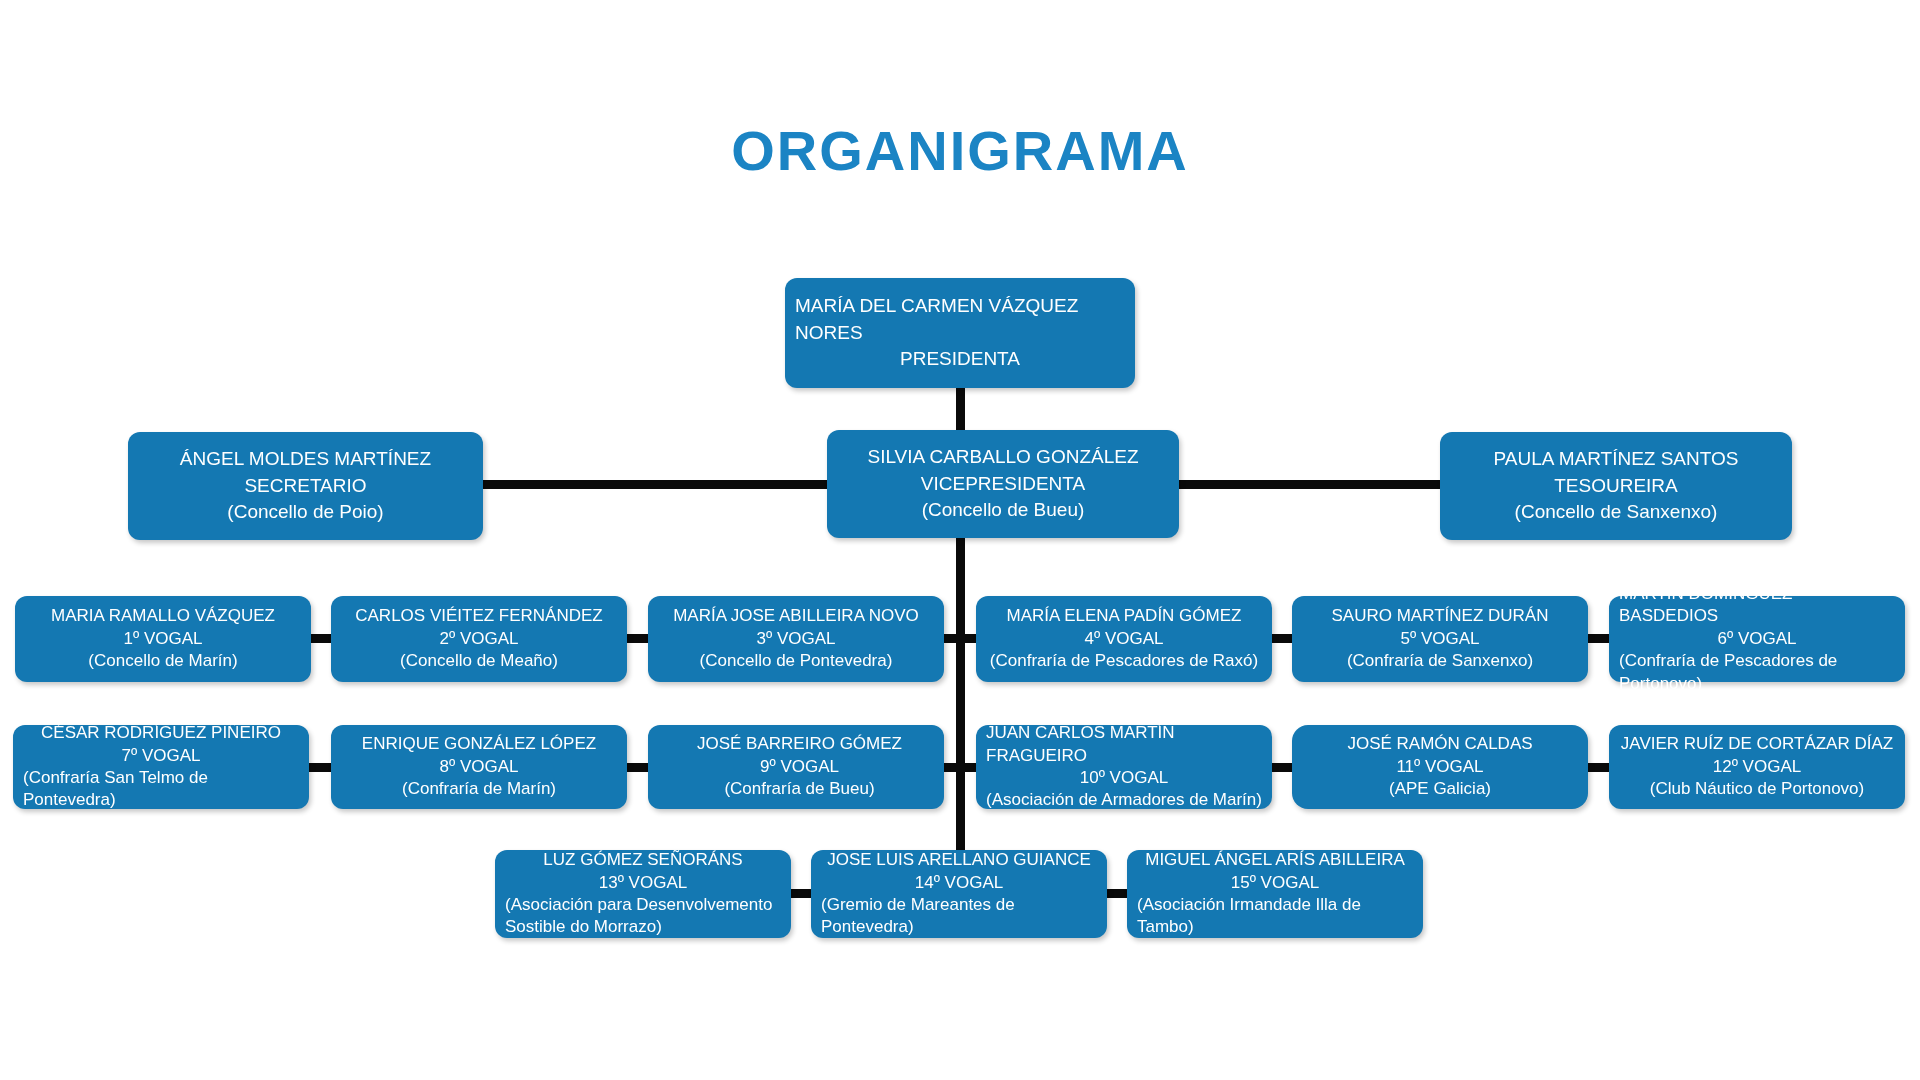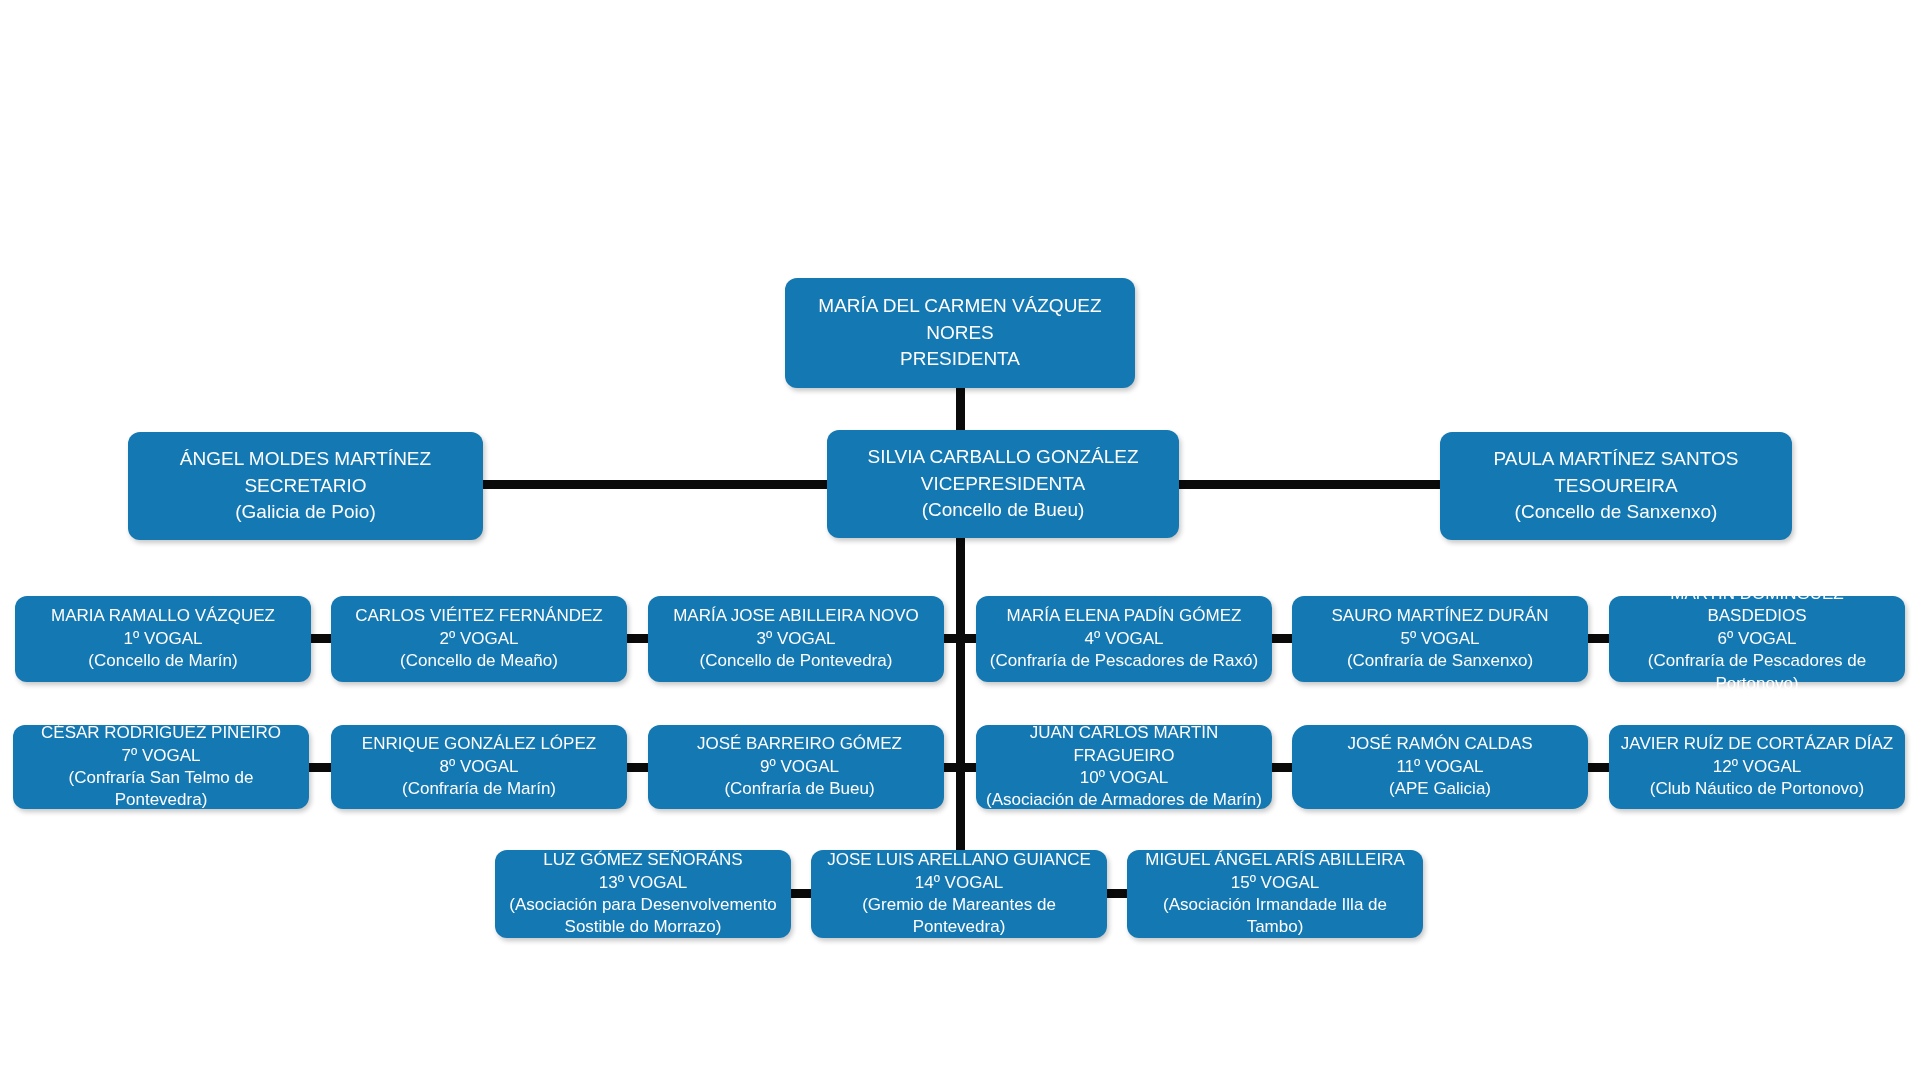--- a/index.html
+++ b/index.html
@@ -18,21 +18,21 @@
     font-size:56px; font-weight:800; letter-spacing:2px;
   }
 
   .hline, .vline { position:absolute; background:var(--line-black); z-index:1; }
 
   .node {
     position:absolute; z-index:2;
     background:var(--box-blue); color:var(--text-white);
     border-radius:12px;
     display:flex; flex-direction:column; justify-content:center; align-items:center;
-    text-align:center; padding:6px 10px;
+    text-align:left; padding:6px 10px;
     box-shadow:2px 3px 5px rgba(0,0,0,0.22);
   }
   .node span { display:block; }
   .lvl-big  { font-size:19px; line-height:1.42; }
   .lvl-small{ font-size:17px; line-height:1.32; }
 
   
   #n-pres { left:785px;  top:278px; width:350px; height:110px; }
   #n-sec  { left:128px;  top:432px; width:355px; height:108px; }
   #n-vice { left:827px;  top:430px; width:352px; height:108px; }
@@ -54,37 +54,38 @@
   #l-row2 { left:305px; top:480px; width:1311px; height:9px; }
   #l-row3 { left:163px; top:634px; width:1594px; height:9px; }
   #l-row4 { left:163px; top:763px; width:1594px; height:9px; }
   #l-row5 { left:643px; top:889px; width:632px;  height:9px; }
 </style>
 </head>
 <body>
 
 <div class="stage">
 
+  <h1 class="chart-title">ORGANIGRAMA</h1>
 
   <div class="vline" id="l-trunk-top"></div>
   <div class="vline" id="l-trunk-main"></div>
   <div class="hline" id="l-row2"></div>
   <div class="hline" id="l-row3"></div>
   <div class="hline" id="l-row4"></div>
   <div class="hline" id="l-row5"></div>
 
   <div class="node lvl-big" id="n-pres">
     <span>MARÍA DEL CARMEN VÁZQUEZ NORES</span>
     <span>PRESIDENTA</span>
   </div>
 
   <div class="node lvl-big" id="n-sec">
     <span>ÁNGEL MOLDES MARTÍNEZ</span>
     <span>SECRETARIO</span>
-    <span>(Galicia de Poio)</span>
+    <span>(Concello de Poio)</span>
   </div>
 
   <div class="node lvl-big" id="n-vice">
     <span>SILVIA CARBALLO GONZÁLEZ</span>
     <span>VICEPRESIDENTA</span>
     <span>(Concello de Bueu)</span>
   </div>
 
   <div class="node lvl-big" id="n-tes">
     <span>PAULA MARTÍNEZ SANTOS</span>

